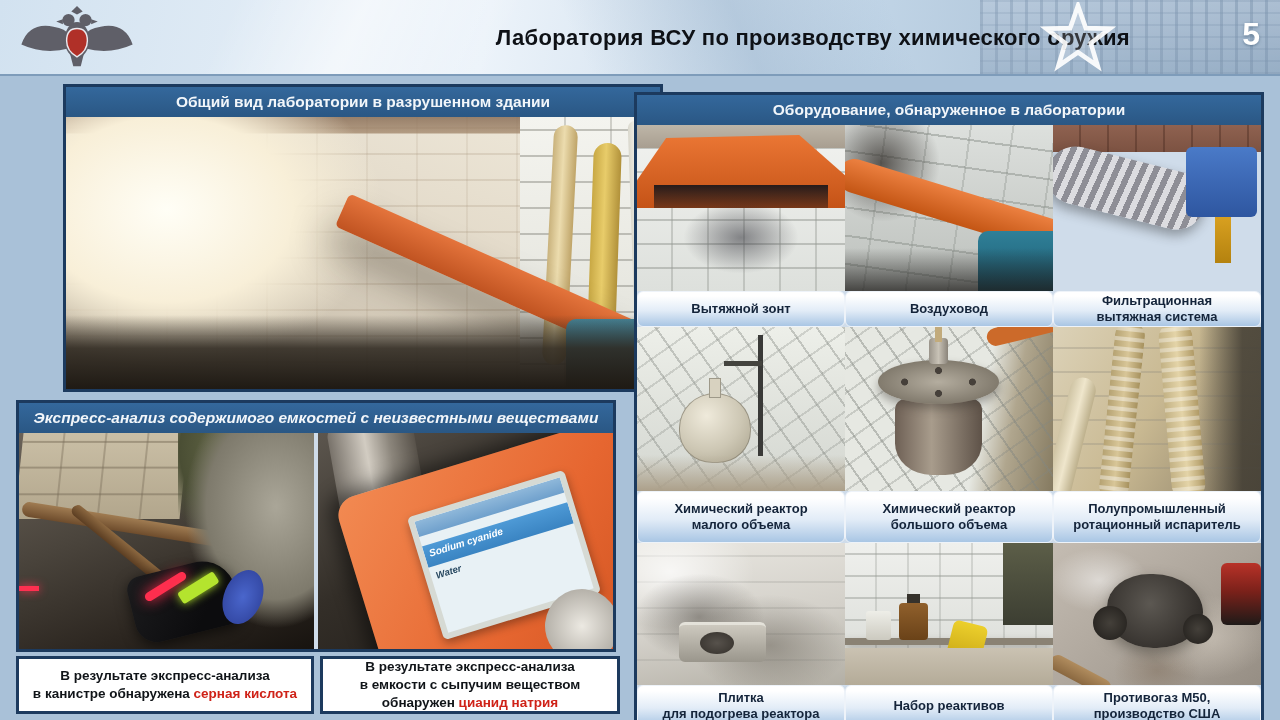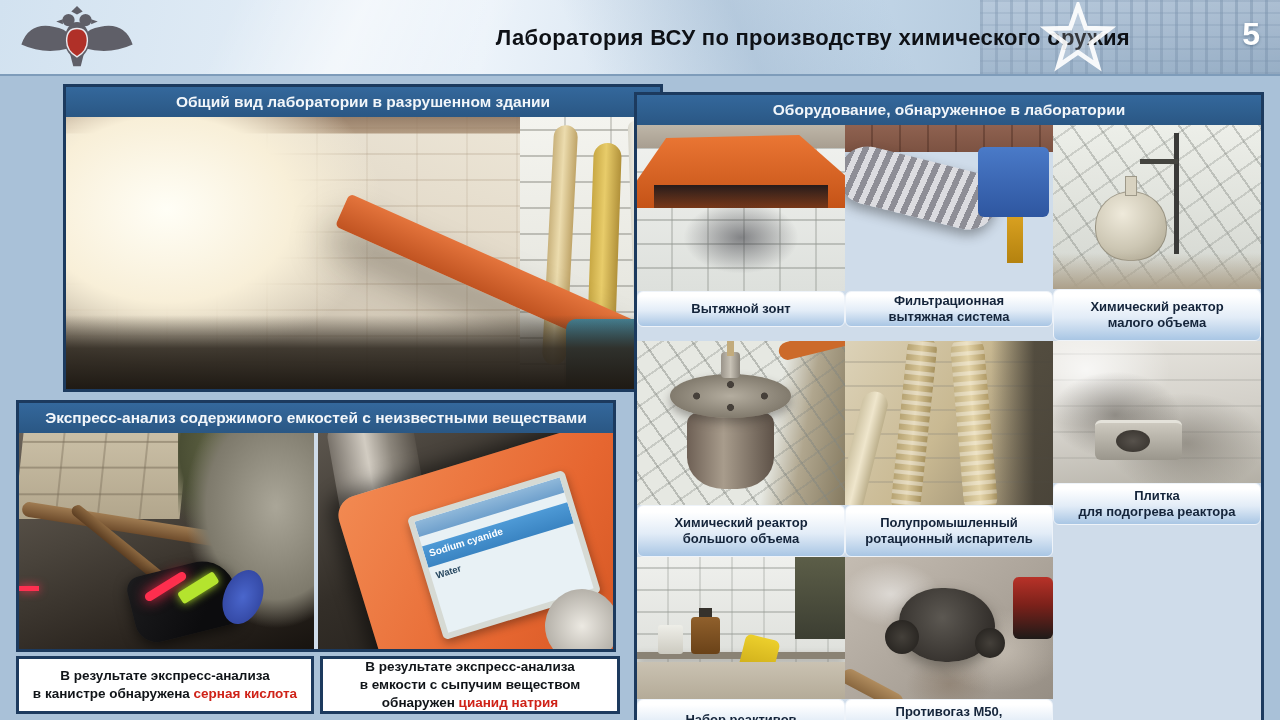--- a/index.html
+++ b/index.html
@@ -64,21 +64,21 @@
     background:linear-gradient(90deg,#c9b27c,#ecdcae 45%,#bfa468);transform:rotate(3deg);}
   .ov-tube2{position:absolute;right:42px;top:26px;width:28px;height:226px;border-radius:14px;
     background:linear-gradient(90deg,#c8a844,#e8cc6a 45%,#b1913a);transform:rotate(2deg);}
   .ov-tube3{position:absolute;right:14px;top:4px;width:14px;height:250px;border-radius:8px;
     background:linear-gradient(90deg,#d9d7cc,#f2f0e6 50%,#c6c4b8);transform:rotate(-2deg);}
   .ov-beam{position:absolute;left:262px;top:142px;width:330px;height:36px;border-radius:5px;
     background:linear-gradient(#e4743c,#c05321);transform:rotate(24deg);
     box-shadow:0 26px 38px rgba(30,20,10,.35);}
   .ov-machine{position:absolute;right:4px;bottom:0;width:90px;height:70px;border-radius:10px 10px 0 0;
     background:linear-gradient(#47869a,#2c5e70);}
-  .panel-express{left:16px;top:400px;width:594px;}
+  .panel-express{left:16px;top:400px;width:594px;font-style:italic;}
   .express-photos{display:flex;gap:4px;background:#cfdcea;}
   .art-scan{width:295px;height:216px;
     background:linear-gradient(160deg,#6a6258 0%,#4a443c 40%,#2c2620 75%,#17130f 100%);}
   .art-scan::before{content:"";position:absolute;left:0;bottom:58px;width:20px;height:5px;
     background:#ff3050;box-shadow:0 0 10px #ff3050;}
   .sc-tiles{position:absolute;left:0;top:0;width:56%;height:40%;transform:skewX(-6deg);
     background:
       repeating-linear-gradient(0deg, rgba(0,0,0,0) 0 24px, rgba(120,108,88,.5) 24px 26px),
       repeating-linear-gradient(90deg, rgba(0,0,0,0) 0 40px, rgba(120,108,88,.4) 40px 42px),
       linear-gradient(#cabfa6,#b2a68c);}
@@ -360,20 +360,27 @@
   <div class="equip-grid">
 
     <div class="cell r1">
       <div class="ph art-hood">
         <div class="hd-hood"></div>
         <div class="hd-shadow"></div>
       </div>
       <div class="cap">Вытяжной зонт</div>
     </div>
 
+    <div class="cell r1">
+      <div class="ph art-duct">
+        <div class="dc-pipe"></div>
+        <div class="dc-teal"></div>
+      </div>
+      <div class="cap">Воздуховод</div>
+    </div>
 
     <div class="cell r1">
       <div class="ph art-filter">
         <div class="fl-brick"></div>
         <div class="fl-duct"></div>
         <div class="fl-machine"></div>
       </div>
       <div class="cap">Фильтрационная
 вытяжная система</div>
     </div>

